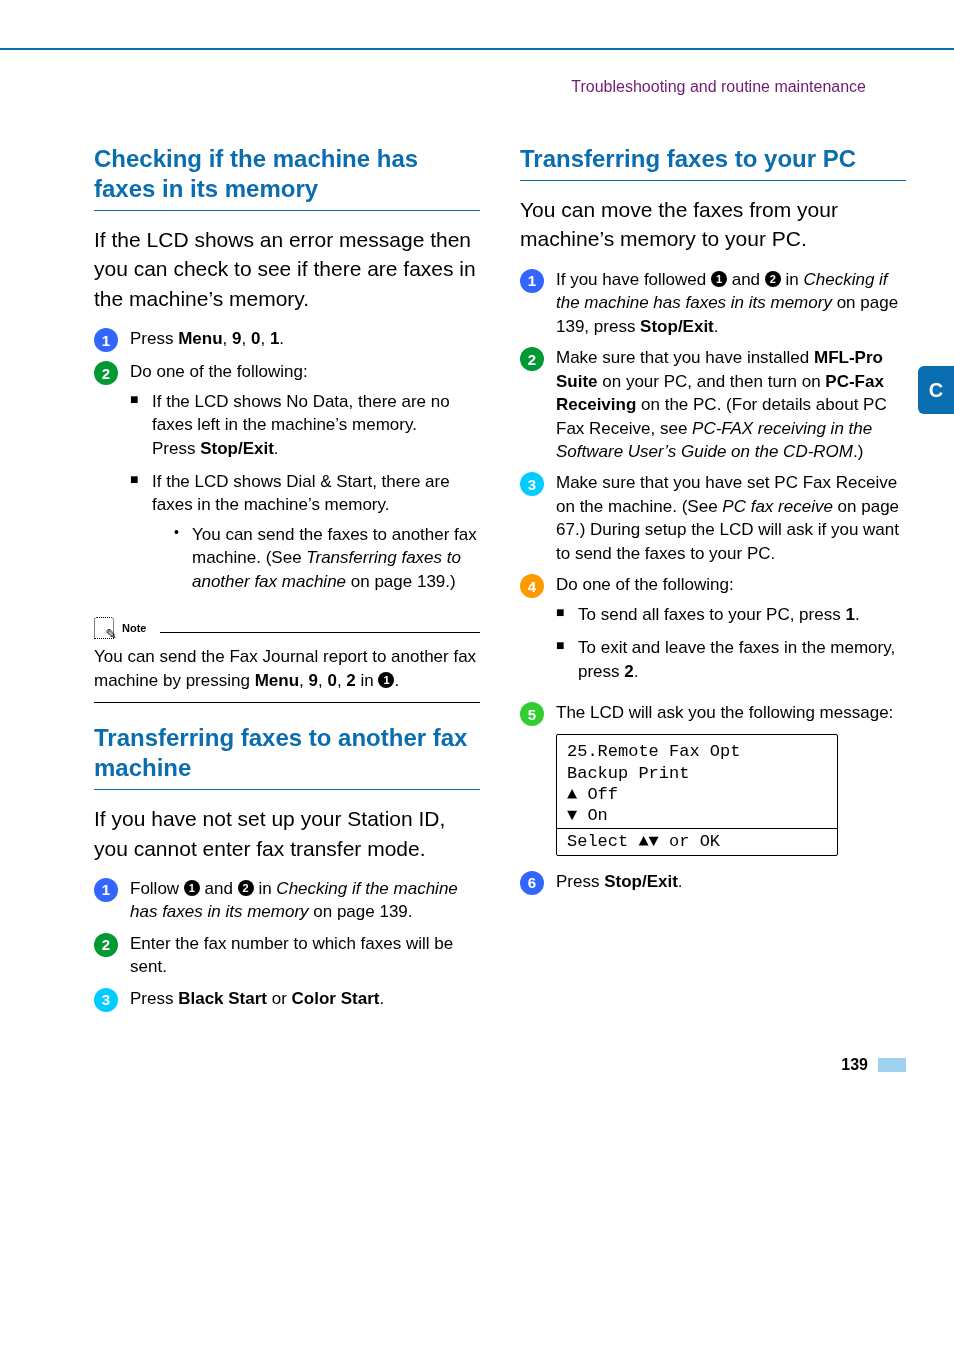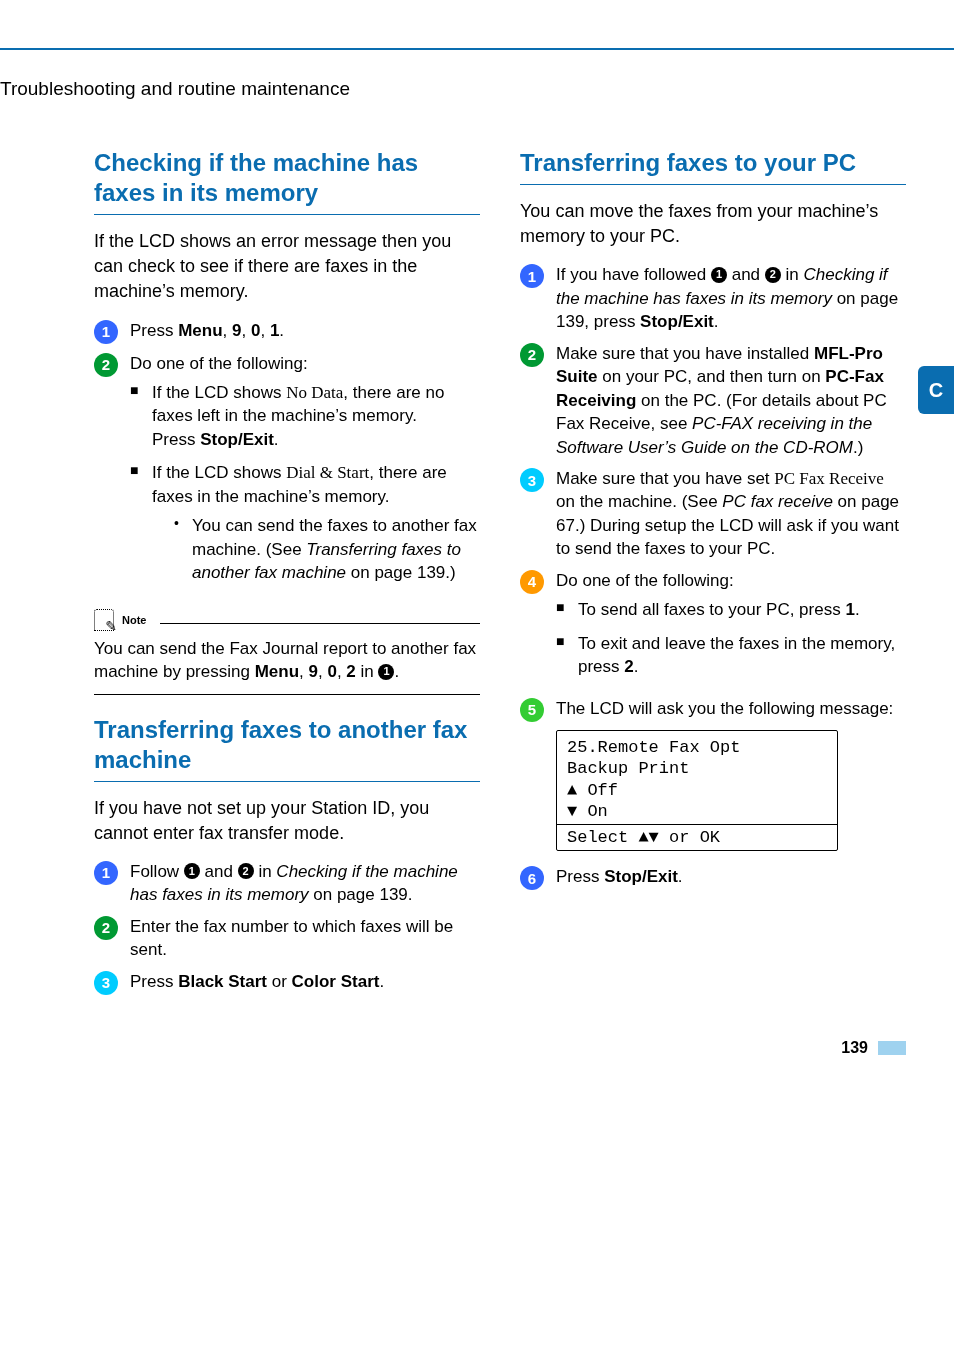--- a/index.html
+++ b/index.html
@@ -14,23 +14,24 @@
     width: 954px;
     box-sizing: border-box;
     padding: 0;
   }
   .top-rule {
     height: 2px;
     background: #0a6db0;
     margin-top: 48px;
   }
   .running-header {
+    text-align: right;
     padding: 28px 88px 0 0;
-    font-size: 19px;
-    color: #000000;
+    font-size: 16px;
+    color: #701a75;
   }
   .columns {
     display: flex;
     gap: 40px;
     padding: 48px 48px 0 94px;
   }
   .col {
     flex: 1;
     min-width: 0;
   }
@@ -42,21 +43,21 @@
     font-weight: bold;
     margin: 0 0 6px 0;
     line-height: 1.25;
   }
   hr.sec-rule {
     border: none;
     border-top: 1.5px solid #0a6db0;
     margin: 0 0 14px 0;
   }
   p.body {
-    font-size: 18px;
+    font-size: 21px;
     line-height: 1.4;
     margin: 0 0 14px 0;
   }
   .step-row {
     display: flex;
     align-items: flex-start;
     margin: 8px 0 4px 0;
   }
   .step-num {
     flex: 0 0 auto;
@@ -85,21 +86,21 @@
   .n6 { background:#3366ff; }
 
   .sq-bullet-list { list-style: none; padding-left: 0; margin: 6px 0 0 0; }
   .sq-bullet-list li { position: relative; padding-left: 22px; margin-bottom: 10px; font-size:17px; line-height:1.38; }
   .sq-bullet-list li::before { content: "■"; position:absolute; left:0; top:0; font-size:14px; color:#000; }
 
   .dot-list { list-style: none; padding-left:0; margin: 6px 0 0 22px; }
   .dot-list li { position:relative; padding-left:18px; margin-bottom:10px; font-size:17px; line-height:1.38;}
   .dot-list li::before { content:"•"; position:absolute; left:0; top:0; }
 
-  .mono { font-family: Liberation Serif, serif; }
+  .mono { font-family: Liberation Sans, sans-serif; }
 
   .note-block { margin-top: 14px; }
   .note-head { display:flex; align-items:center; gap:4px; }
   .note-icon {
     display:inline-block; width:18px; height:20px; border:1.5px dotted #000;
     border-radius:3px 3px 0 0; position:relative; margin-right:4px;
   }
   .note-icon::after{
     content:"✎"; font-size:14px; position:absolute; right:-4px; bottom:-4px;
   }

